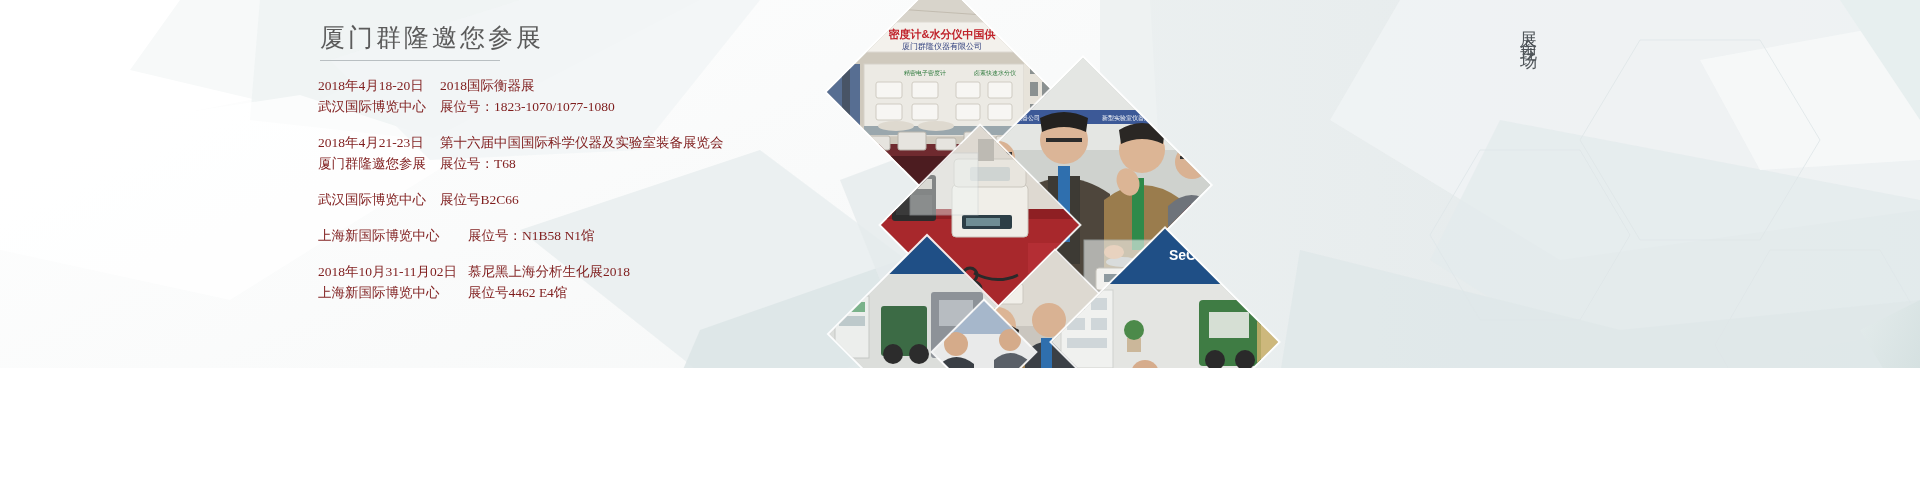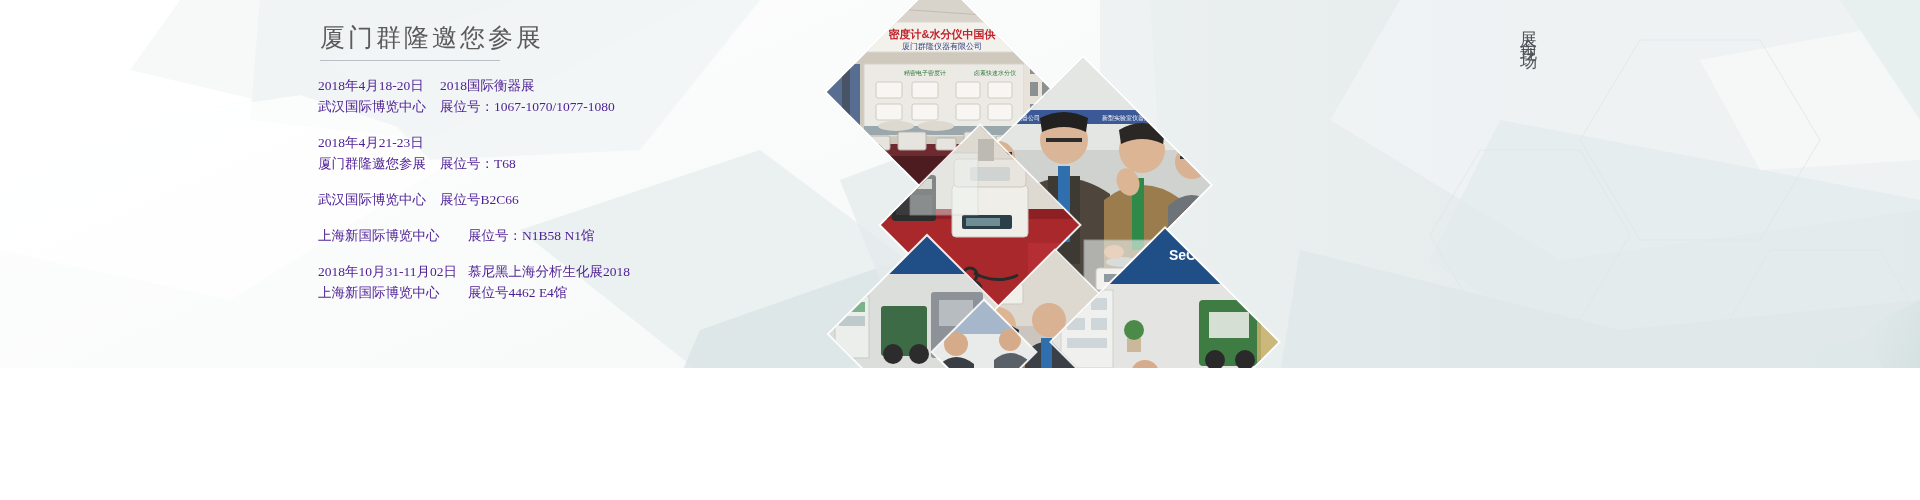--- a/index.html
+++ b/index.html
@@ -25,21 +25,21 @@
     font-size:25px;letter-spacing:3px;color:#5b5b5b;
     font-weight:400;line-height:1.1;margin:0 0 8px 2px;
     font-family:"Liberation Serif","DejaVu Serif",serif;
   }
   #headline-rule{
     width:180px;height:1px;background:#b9bfc2;margin:0 0 14px 2px;
   }
   .event{margin-bottom:15px;}
   .event .ln{
     display:flex;white-space:nowrap;line-height:21px;
-    font-size:13.5px;color:#4c1d95;
+    font-size:13.5px;color:#7f1d1d;
   }
   .event .c1{width:122px;flex:0 0 auto;}
   .event .c1.wide{width:150px;}
   .event .c2{flex:0 0 auto;font-family:Liberation Serif, serif;}
   .event.last .ln{font-size:14px;line-height:23px;}
   .event.last .c1{width:auto;}
   .event.last .c1.ctr{width:185px;}
 
   
   #collage{position:absolute;left:830px;top:0;width:420px;height:500px;}
@@ -132,27 +132,28 @@
     <div id="headline">厦门群隆邀您参展</div>
     <div id="headline-rule"></div>
 
     <div class="event">
       <div class="ln">
         <span class="c1">2018年4月18-20日</span>
         <span class="c2">2018国际衡器展</span>
       </div>
       <div class="ln">
         <span class="c1">武汉国际博览中心</span>
-        <span class="c2">展位号：1067-1070/1077-1080</span>
+        <span class="c2">展位号：1823-1070/1077-1080</span>
       </div>
     </div>
 
     <div class="event">
       <div class="ln">
         <span class="c1">2018年4月21-23日</span>
+        <span class="c2">第十六届中国国际科学仪器及实验室装备展览会</span>
       </div>
       <div class="ln">
         <span class="c1">厦门群隆邀您参展</span>
         <span class="c2">展位号：T68</span>
       </div>
     </div>
 
     <div class="event">
       <div class="ln">
         <span class="c1">武汉国际博览中心</span>

